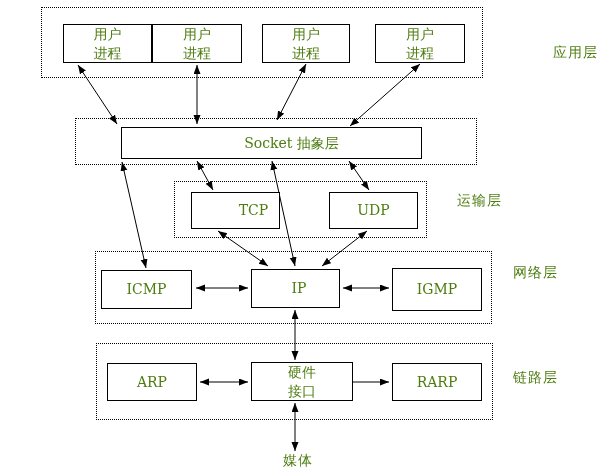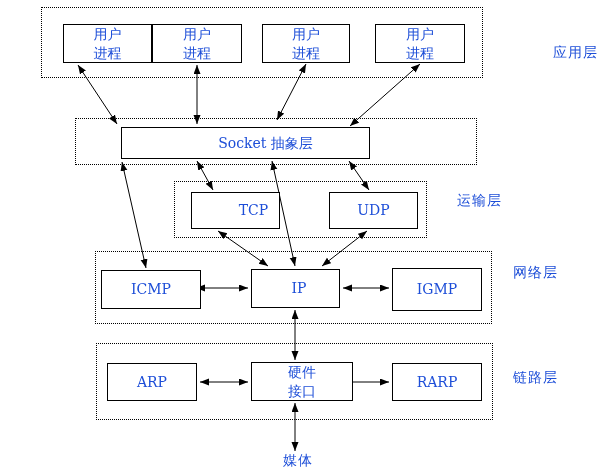--- a/index.html
+++ b/index.html
@@ -6,21 +6,21 @@
     margin: 0;
     padding: 0;
     background: #ffffff;
   }
   .diagram {
     position: relative;
     width: 611px;
     height: 474px;
     background: #ffffff;
     font-family: "DejaVu Serif", "Liberation Serif", serif;
-    color: #1d4ed8;
+    color: #4d7c0f;
     overflow: hidden;
   }
   .arrows {
     position: absolute;
     left: 0;
     top: 0;
     z-index: 1;
   }
   .region {
     position: absolute;
@@ -48,26 +48,26 @@
     letter-spacing: 1px;
     z-index: 2;
     white-space: nowrap;
   }
   
   .up1 { left: 63px;  top: 24px; width: 89px; height: 39px; }
   .up2 { left: 152px; top: 24px; width: 90px; height: 39px; }
   .up3 { left: 262px; top: 24px; width: 88px; height: 39px; }
   .up4 { left: 375px; top: 24px; width: 90px; height: 39px; }
   
-  .socket-box { left: 121px; top: 127px; width: 249px; height: 32px; padding-left: 40px; }
+  .socket-box { left: 121px; top: 127px; width: 301px; height: 32px; padding-left: 40px; }
   
   .tcp { left: 191px; top: 192px; width: 89px; height: 37px; padding-left: 36px; }
   .udp { left: 329px; top: 192px; width: 89px; height: 37px; }
   
-  .icmp { left: 101px; top: 270px; width: 100px; height: 39px; }
+  .icmp { left: 101px; top: 270px; width: 91px; height: 39px; }
   .ip   { left: 251px; top: 269px; width: 89px; height: 39px; padding-left: 7px; }
   .igmp { left: 392px; top: 268px; width: 90px; height: 43px; }
   
   .arp  { left: 107px; top: 363px; width: 90px; height: 38px; }
   .hw   { left: 251px; top: 362px; width: 102px; height: 39px; }
   .rarp { left: 392px; top: 363px; width: 90px; height: 38px; }
   
   .region-app       { left: 41px;  top: 7px;   width: 440px; height: 69px; }
   .region-socket    { left: 75px;  top: 118px; width: 400px; height: 45px; }
   .region-transport { left: 174px; top: 181px; width: 251px; height: 55px; }

